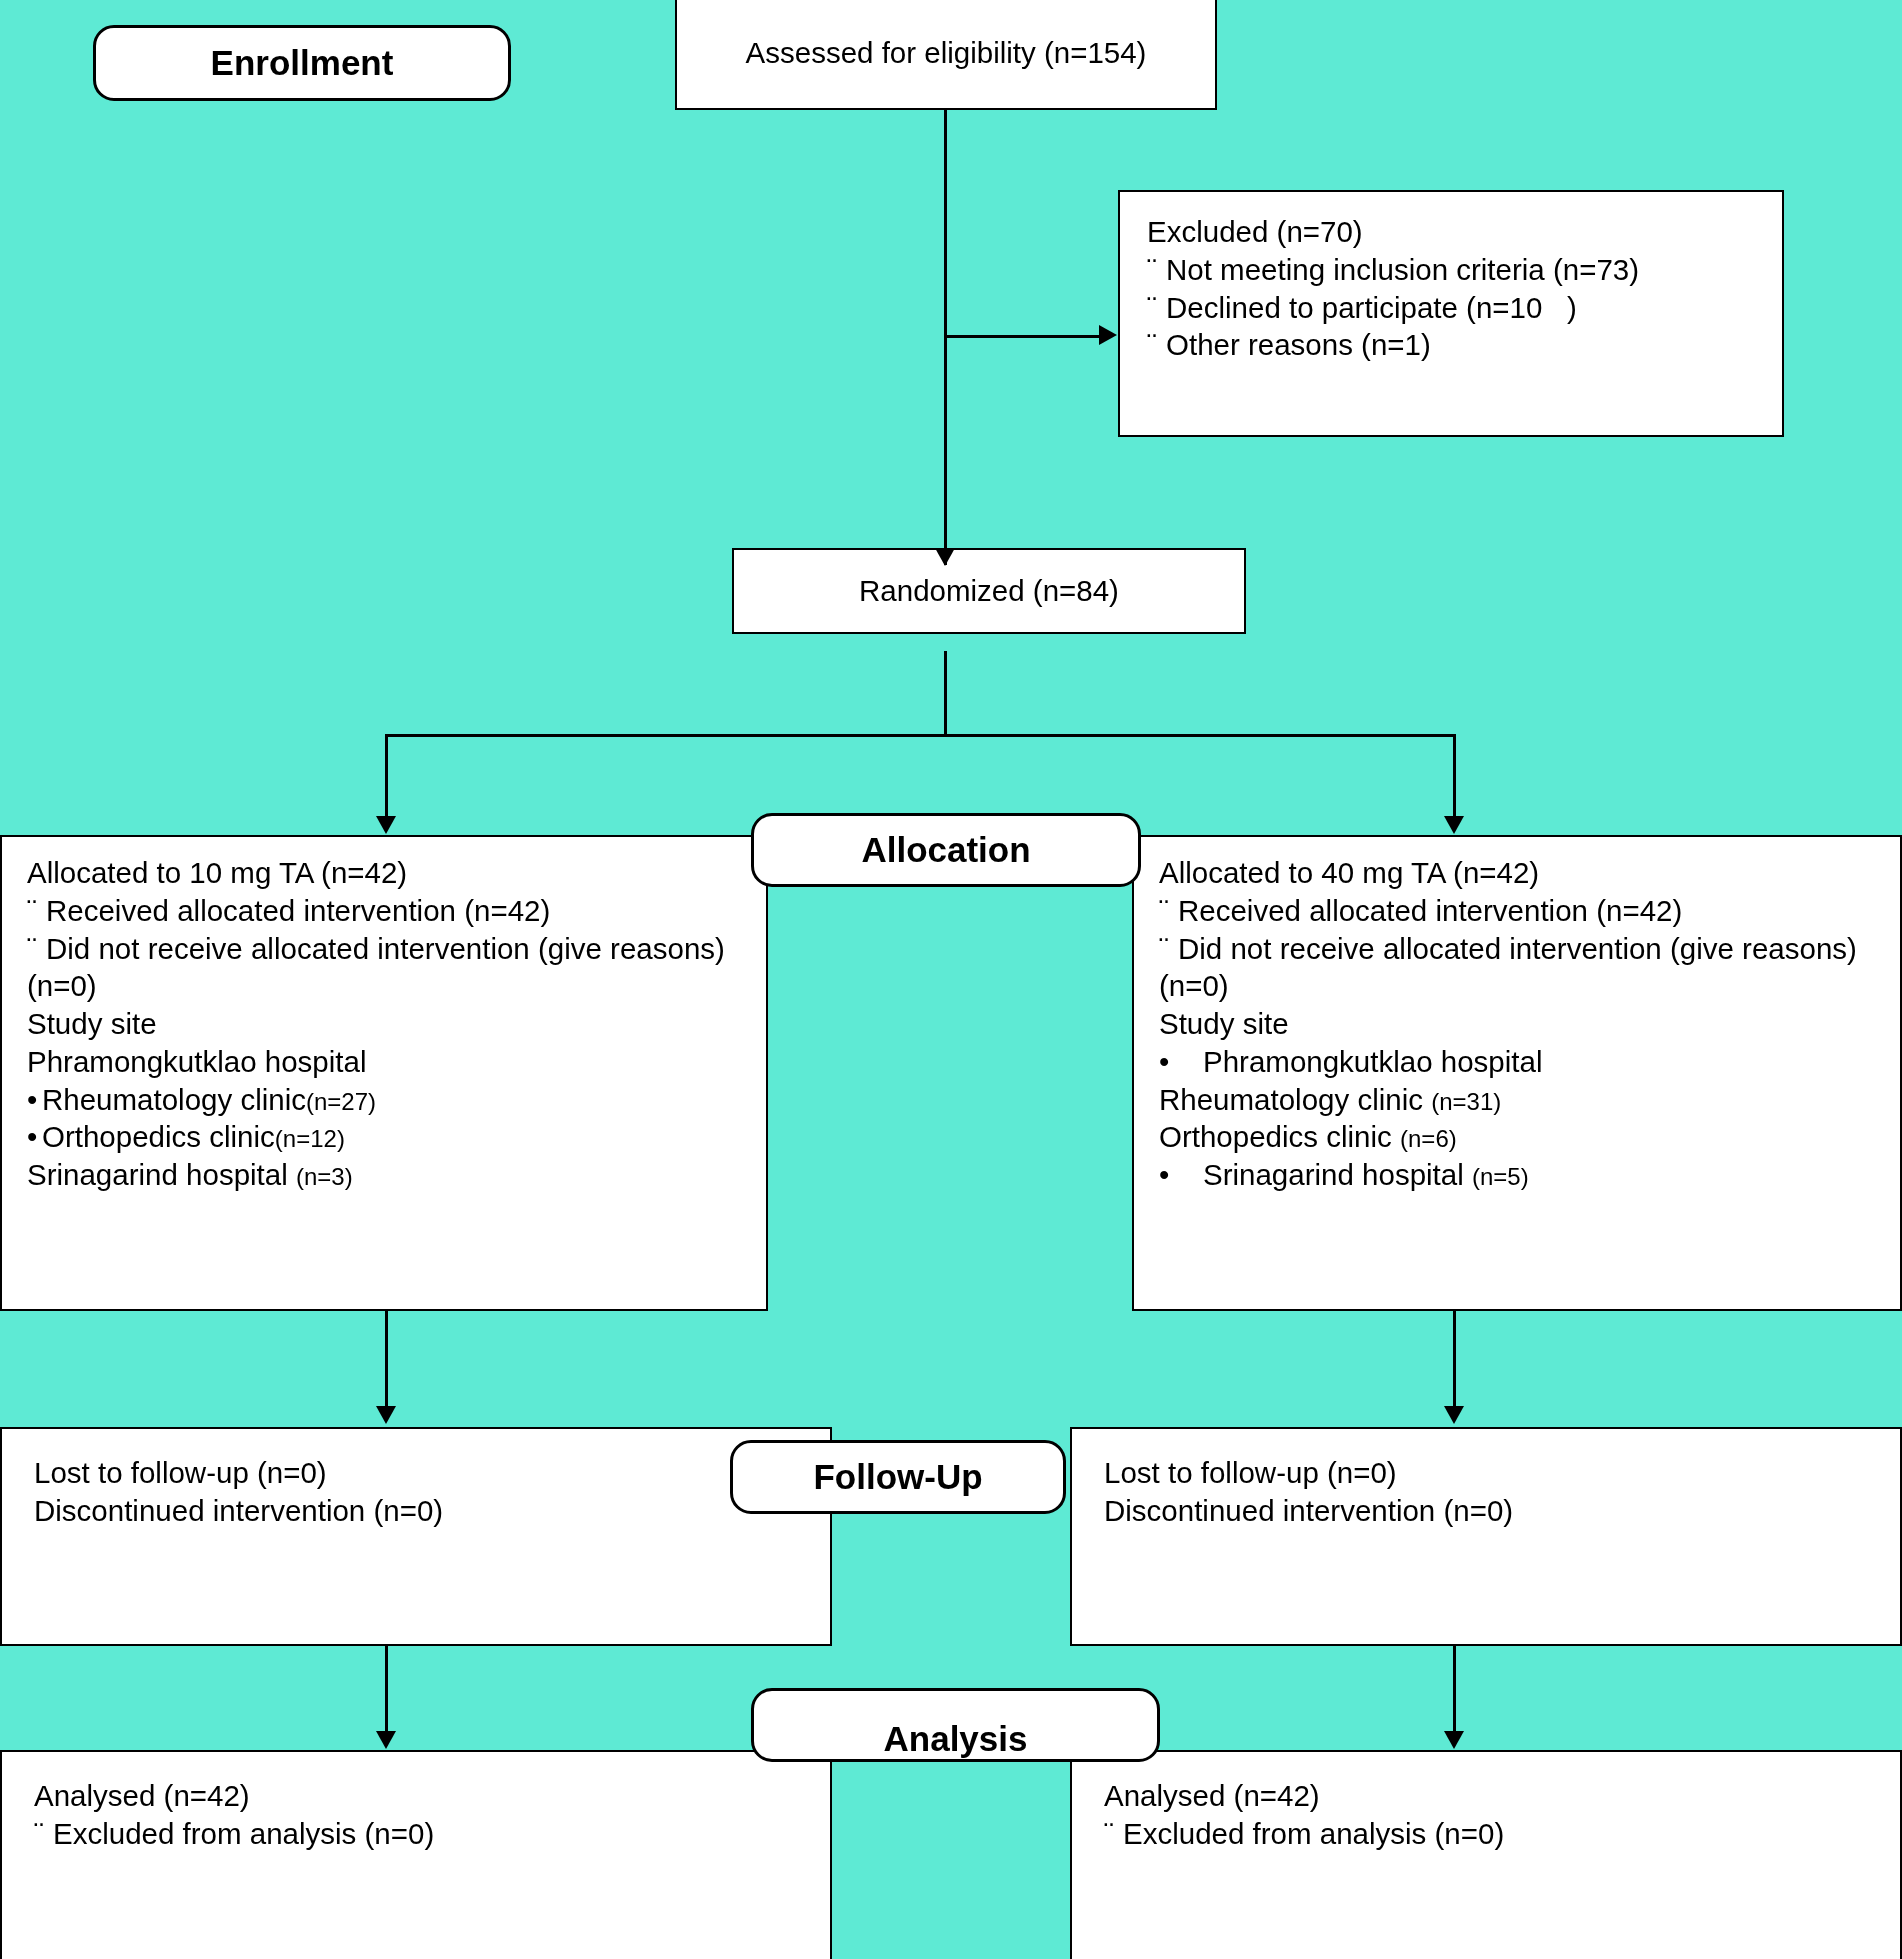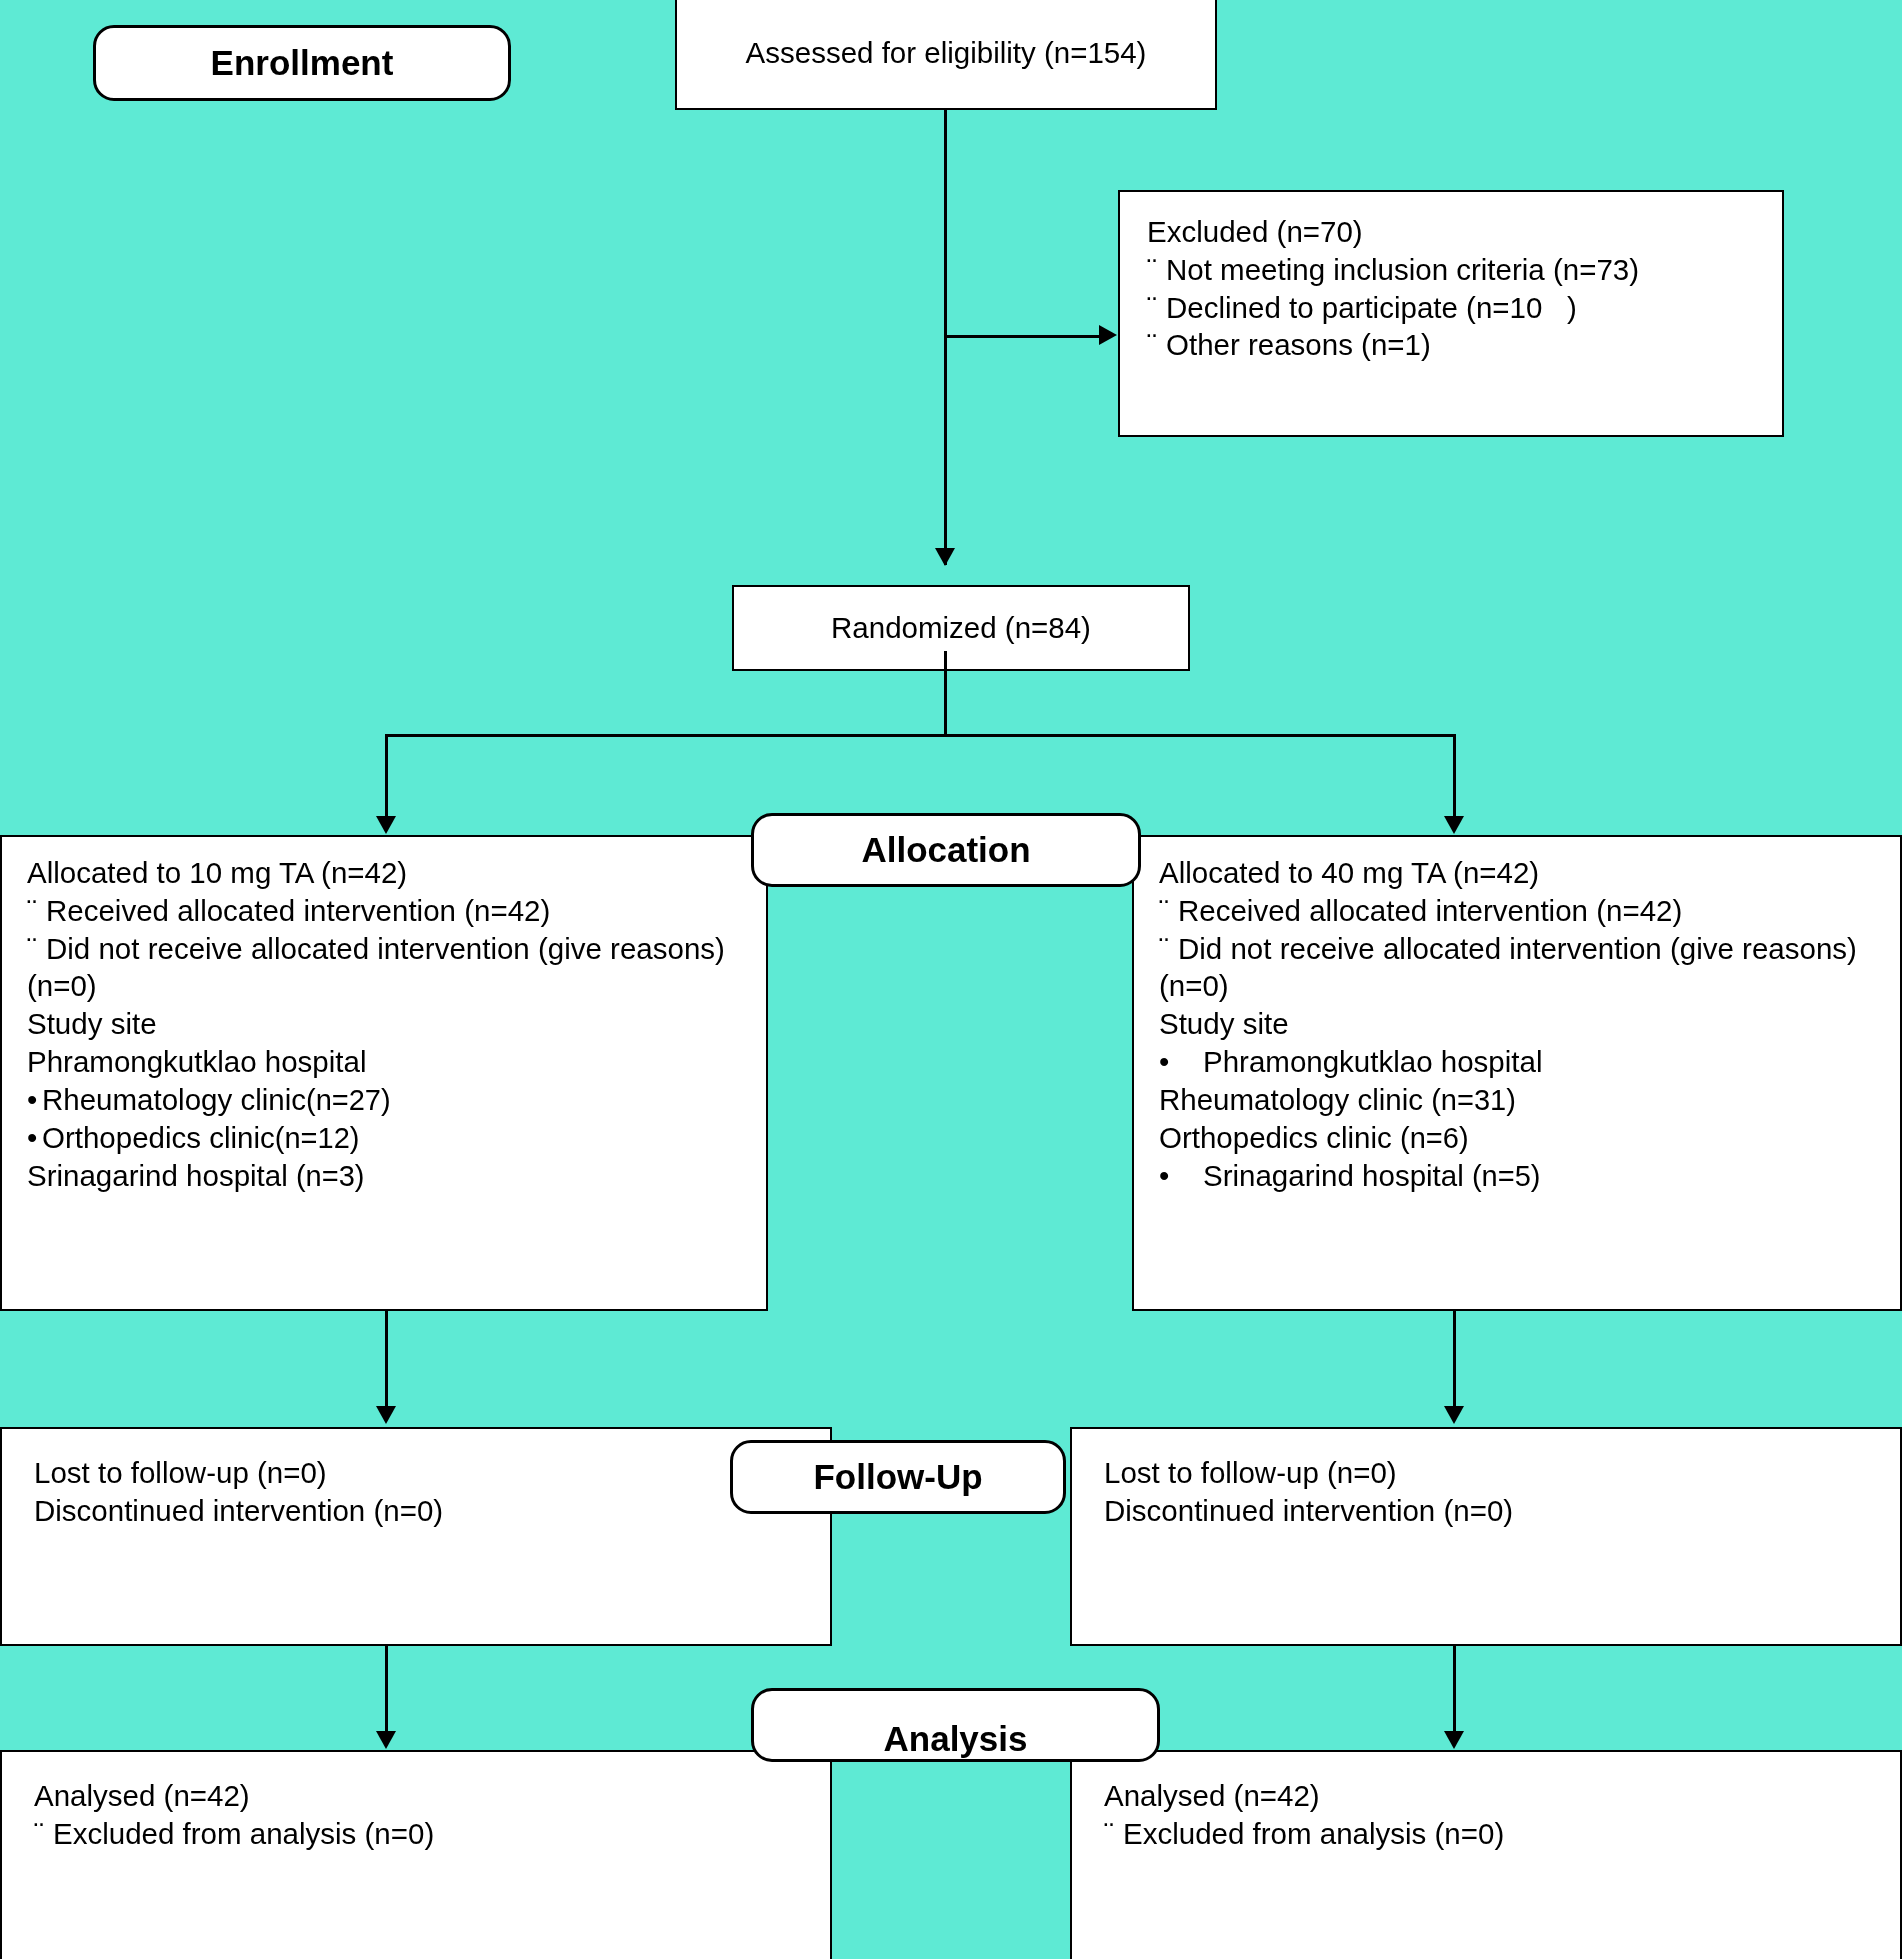--- a/index.html
+++ b/index.html
@@ -62,21 +62,21 @@
   }
   .arrow-right {
     position: absolute;
     width: 0;
     height: 0;
     border-top: 10.5px solid transparent;
     border-bottom: 10.5px solid transparent;
     border-left: 18px solid #000000;
   }
   .ln { display: block; white-space: pre-wrap; }
-  .small-n { font-size: 29px; }
+  .small-n { font-size: 24px; }
   .bullet-dd::before {
     content: "\00A8";
     display: inline-block;
     width: 19px;
     vertical-align: top;
   }
   .bullet-dot::before {
     content: "\2022";
     display: inline-block;
     width: 15px;
@@ -100,21 +100,21 @@
     <span>Assessed for eligibility (n=154)</span>
   </div>
 
   <div class="box" style="left:1118px; top:190px; width:666px; height:247px; padding-top:21px; padding-left:27px;">
     <span class="ln">Excluded (n=70)</span>
     <span class="ln bullet-dd">Not meeting inclusion criteria (n=73)</span>
     <span class="ln bullet-dd">Declined to participate (n=10   )</span>
     <span class="ln bullet-dd">Other reasons (n=1)</span>
   </div>
 
-  <div class="box centered" style="left:732px; top:585px; width:458px; height:86px;">
+  <div class="box centered" style="left:732px; top:548px; width:514px; height:86px;">
     <span>Randomized (n=84)</span>
   </div>
 
   <div class="stage" style="left:751px; top:813px; width:390px; height:74px;">
     <span>Allocation</span>
   </div>
 
   <div class="box" style="left:0px; top:835px; width:768px; height:476px; padding-top:17px; padding-left:25px;">
     <span class="ln">Allocated to 10 mg TA (n=42)</span>
     <span class="ln bullet-dd">Received allocated intervention (n=42)</span>

